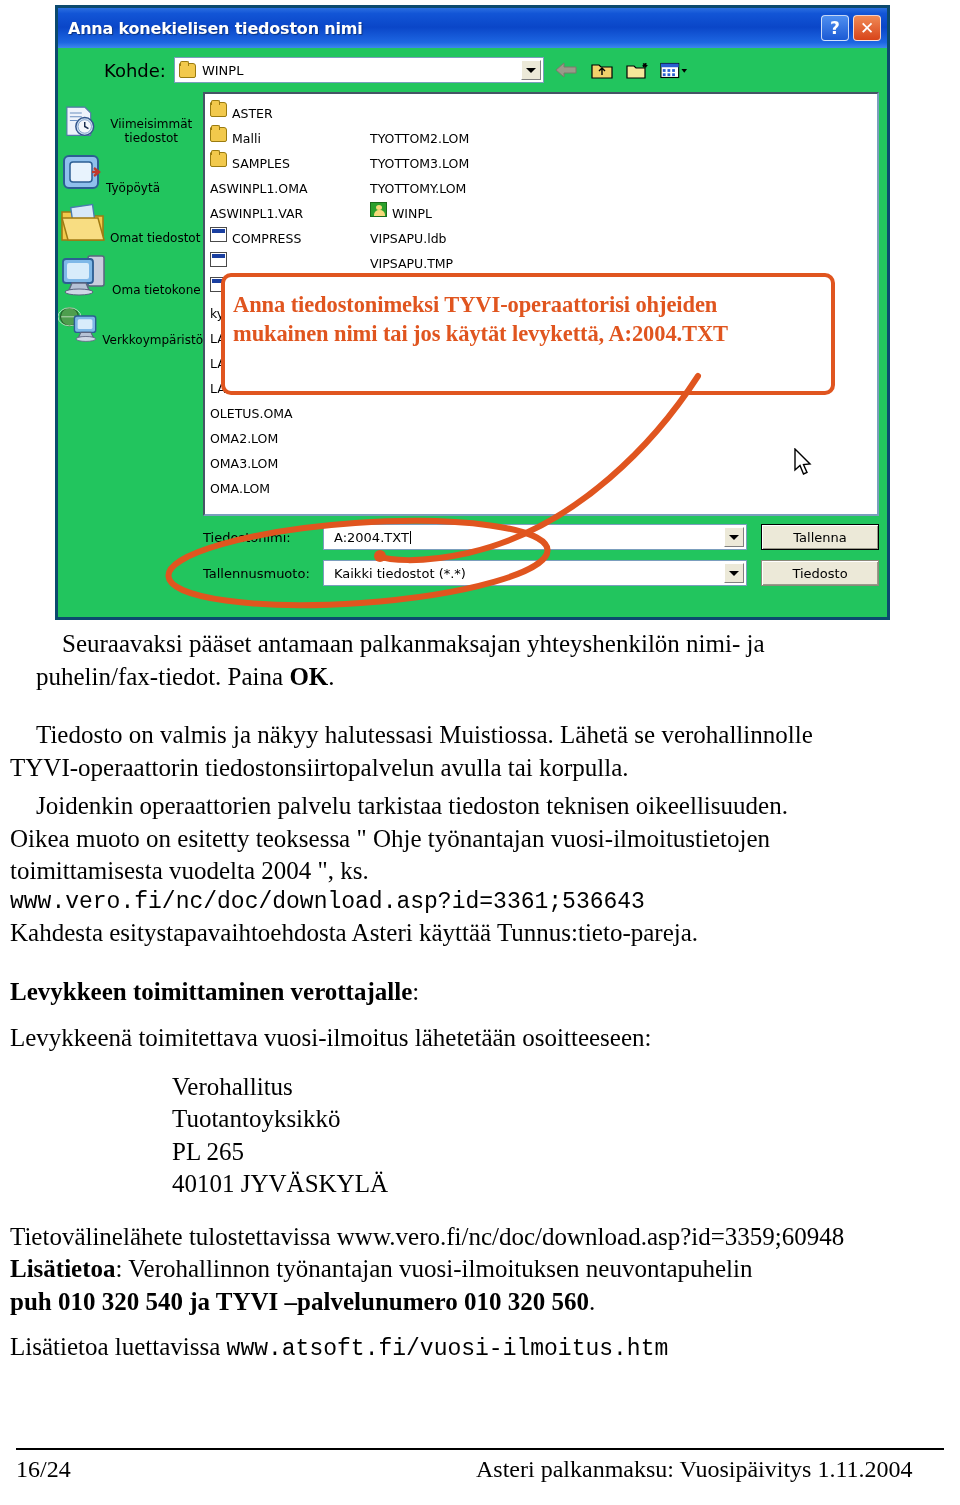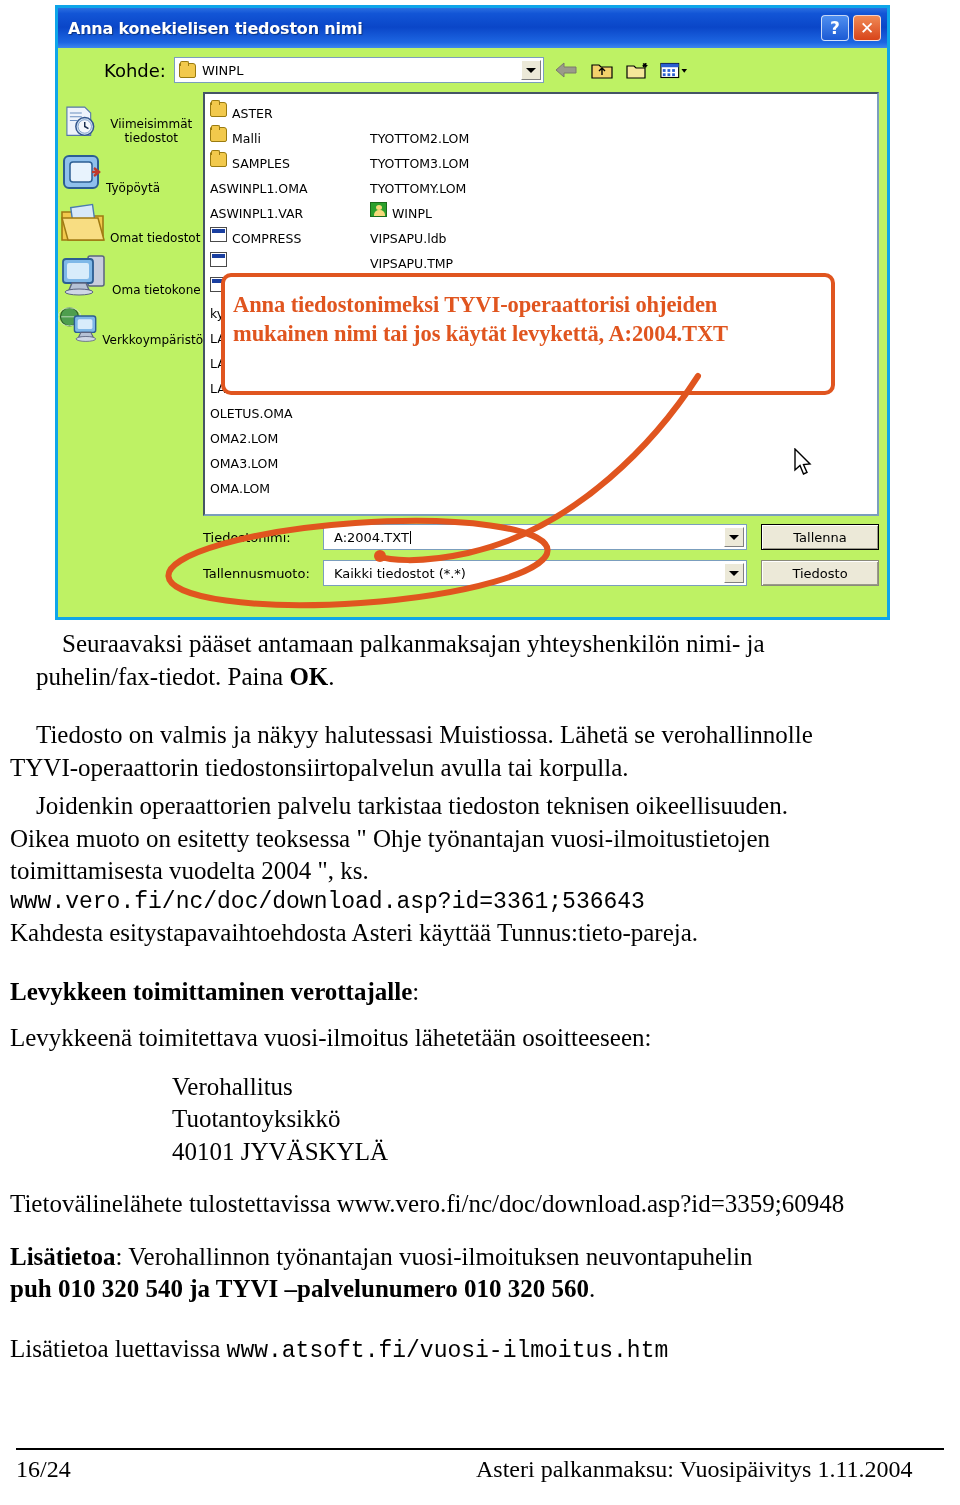--- a/index.html
+++ b/index.html
@@ -14,22 +14,22 @@
   }
 
   
   .figure {
     position: absolute;
     left: 55px; top: 5px;
     width: 835px; height: 615px;
   }
   .dlg {
     position:absolute; inset:0;
-    border: 3px solid #0ea5e9;
-    background: #bef264;
+    border: 3px solid #0c4a6e;
+    background: #22c55e;
     font-family: "DejaVu Sans", sans-serif;
     font-size: 12px;
   }
   .titlebar {
     height: 40px;
     background: linear-gradient(to bottom,#2a6ee0 0%,#1255d6 14%,#0a46c8 48%,#1d66e2 86%,#3d87ee 100%);
     display:flex; align-items:center; padding: 0 6px 0 10px;
     position:relative;
   }
   .titlebar .ttl {
@@ -410,29 +410,30 @@
   <div class="p indent-c">Kahdesta esitystapavaihtoehdosta Asteri käyttää Tunnus:tieto-pareja.</div>
 
   <div class="gap"></div>
 
   <div class="p indent-c"><span class="b">Levykkeen toimittaminen verottajalle</span><span>:</span></div>
   <div class="p indent-c" style="margin-top:14px;">Levykkeenä toimitettava vuosi-ilmoitus lähetetään osoitteeseen:</div>
 
   <div class="addr" style="margin-top:16px;">
     <div>Verohallitus</div>
     <div>Tuotantoyksikkö</div>
+    <div>PL 265</div>
     <div>40101  JYVÄSKYLÄ</div>
   </div>
 
   <div class="p indent-c" style="margin-top:20px;">Tietovälinelähete tulostettavissa www.vero.fi/nc/doc/download.asp?id=3359;60948</div>
 
-  <div class="p indent-c" style="margin-top:20px;"><span class="b">Lisätietoa</span><span>: Verohallinnon työnantajan vuosi-ilmoituksen neuvontapuhelin</span></div>
+  <div class="p indent-c" style=""><span class="b">Lisätietoa</span><span>: Verohallinnon työnantajan vuosi-ilmoituksen neuvontapuhelin</span></div>
   <div class="p indent-c"><span class="b">puh 010 320 540 ja TYVI –palvelunumero 010 320 560</span><span>.</span></div>
 
-  <div class="p indent-c" style="margin-top:27px;"><span>Lisätietoa luettavissa </span><span class="mono">www.atsoft.fi/vuosi-ilmoitus.htm</span></div>
+  <div class="p indent-c" style="margin-top:13px;"><span>Lisätietoa luettavissa </span><span class="mono">www.atsoft.fi/vuosi-ilmoitus.htm</span></div>
 </div>
 
 <div class="footer">
   <hr>
   <div class="frow">
     <div class="fleft">16/24</div>
     <div>Asteri palkanmaksu: Vuosipäivitys 1.11.2004</div>
   </div>
 </div>
 

